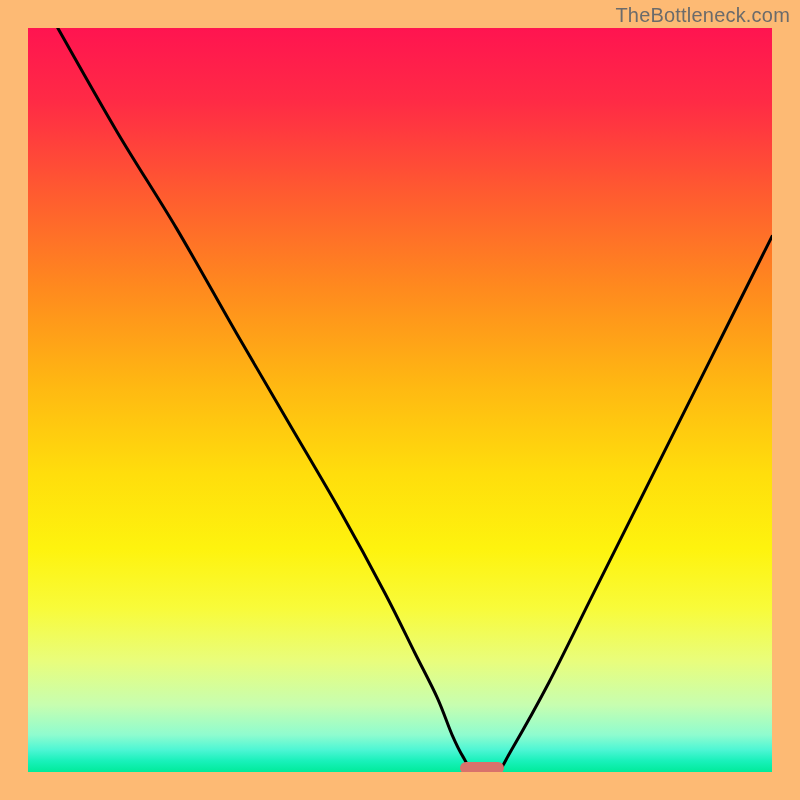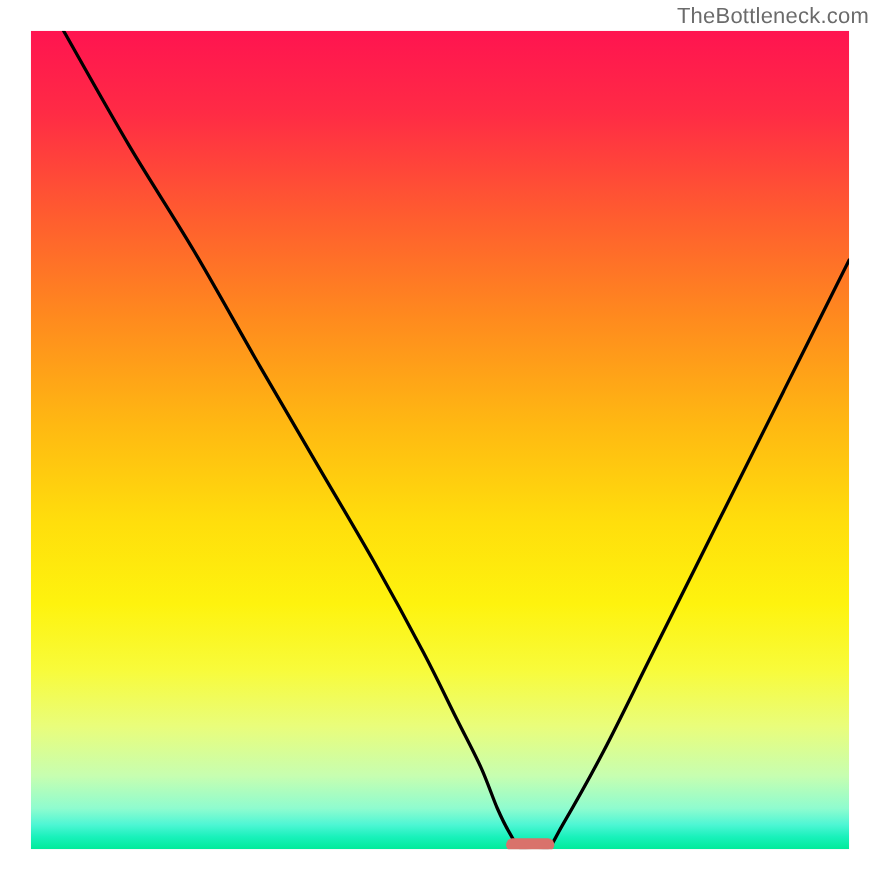--- a/index.html
+++ b/index.html
@@ -6,21 +6,21 @@
     margin: 0;
     padding: 0;
     width: 800px;
     height: 800px;
     background: #000;
     overflow: hidden;
   }
   .frame {
     position: absolute;
     inset: 0;
-    background: #ffffff;
+    background: #fdba74;
   }
   .plot {
     position: absolute;
     left: 28px;
     top: 28px;
     width: 744px;
     height: 744px;
     overflow: hidden;
   }
   .gradient {

